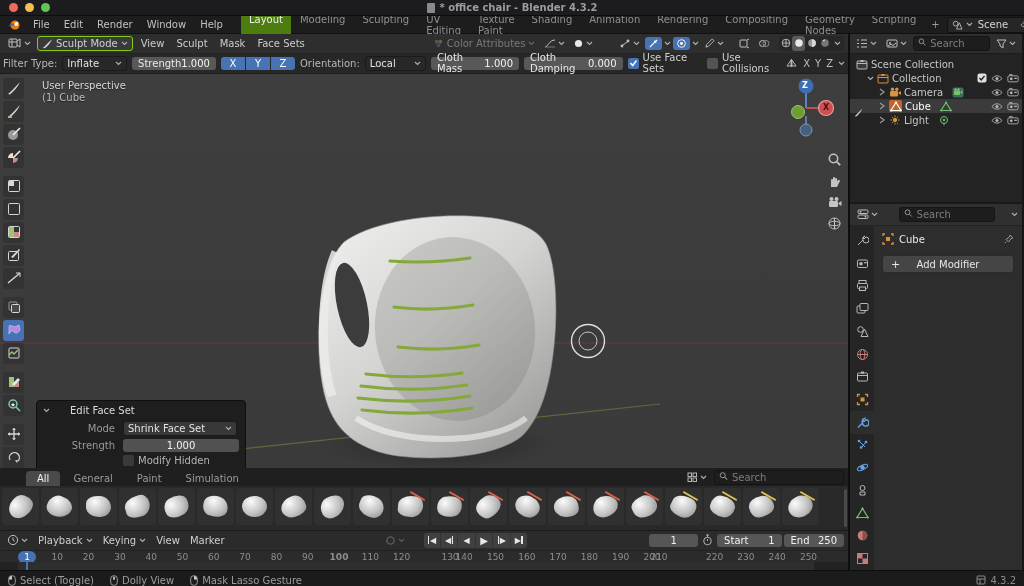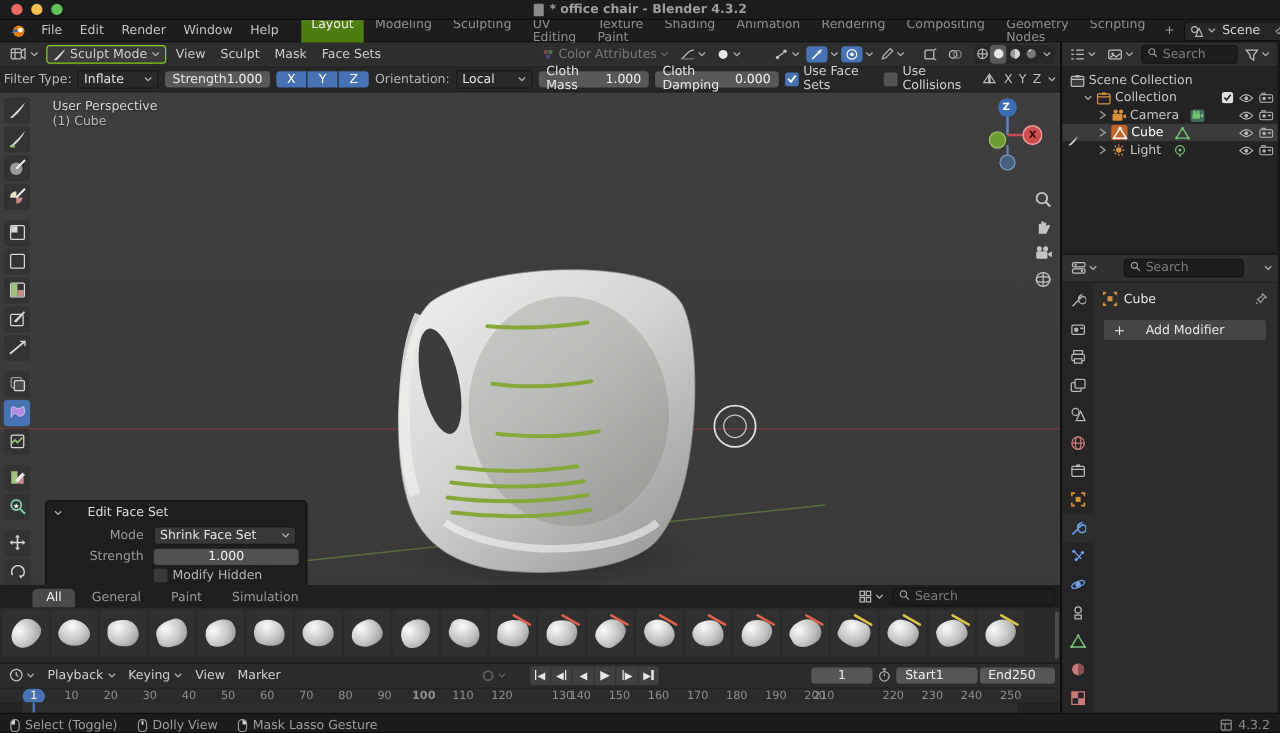--- a/index.html
+++ b/index.html
@@ -86,21 +86,21 @@
   .shelf-scroll{position:absolute;right:1px;top:3px;bottom:3px;width:3px;background:#4a4a4a;border-radius:2px}
 
   
   .timeline{height:39px;background:#2b2b2b;border-top:1px solid #1a1a1a;display:flex;flex-direction:column}
   .tl-header{height:19px;display:flex;align-items:center;padding:0 4px;gap:2px;border-bottom:1px solid #222}
   .tl-menu{padding:1px 5px;color:#cfcfcf;display:flex;align-items:center;gap:3px}
   .transport{display:flex;background:#404040;border-radius:3px;margin-left:14px;overflow:hidden}
   .tp-btn{width:17px;height:15px;display:flex;align-items:center;justify-content:center;color:#e8e8e8;font-size:8px;border-right:1px solid #333}
   .tp-btn:last-child{border-right:none}
   .tp-bar{display:inline-block;width:1.5px;height:8px;background:#e8e8e8;margin:0 .5px}
-  .pill{display:flex;align-items:center;justify-content:flex-start;background:#565656;border-radius:3px;height:13px;padding:0 7px;color:#f0f0f0}
+  .pill{display:flex;align-items:center;justify-content:space-between;background:#565656;border-radius:3px;height:13px;padding:0 7px;color:#f0f0f0}
   .tl-ruler{position:relative;height:12px}
   .tick{position:absolute;top:1px;transform:translateX(-50%);color:#8e8e8e;font-size:9px}
   .frame-pill{position:absolute;left:18px;top:0;width:18px;height:12px;background:#4772b3;color:#fff;border-radius:6px;display:flex;align-items:center;justify-content:center;font-size:9px}
   .tl-band{height:8px;background:#232323;position:relative}
   .tl-band .range{position:absolute;left:18px;right:34px;top:0;bottom:0;background:#2e2e2e}
   .playhead{position:absolute;left:26px;top:0;width:2px;height:8px;background:#4772b3}
 
   
   .outliner{height:168px;display:flex;flex-direction:column;background:#232323}
   .out-header{height:19px;background:#2e2e2e;display:flex;align-items:center;gap:3px;padding:0 3px;border-bottom:1px solid #1c1c1c}

